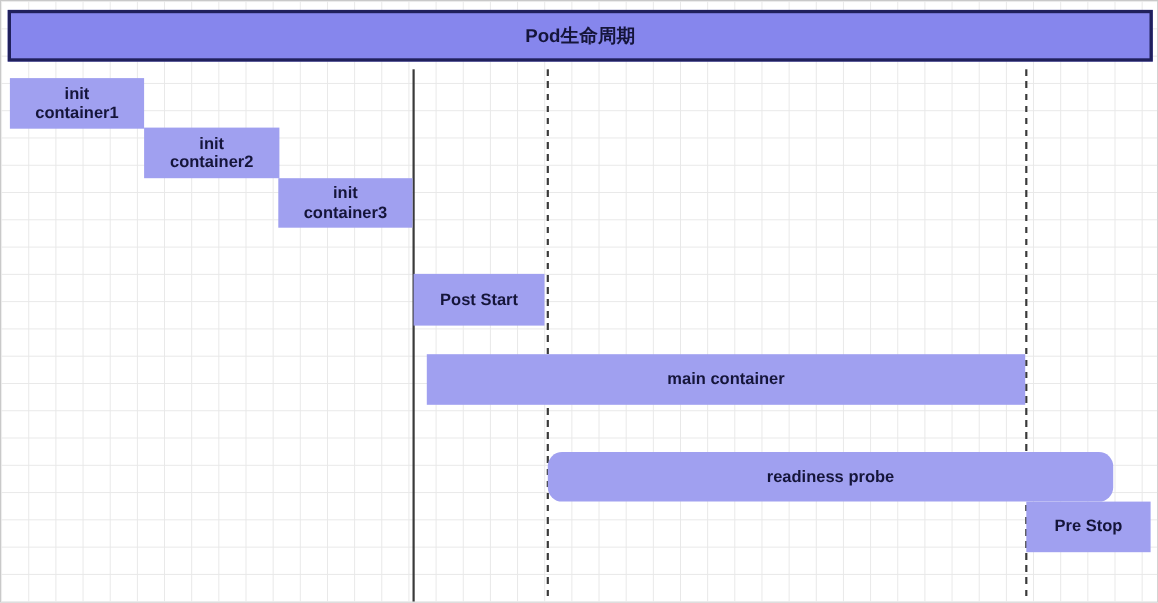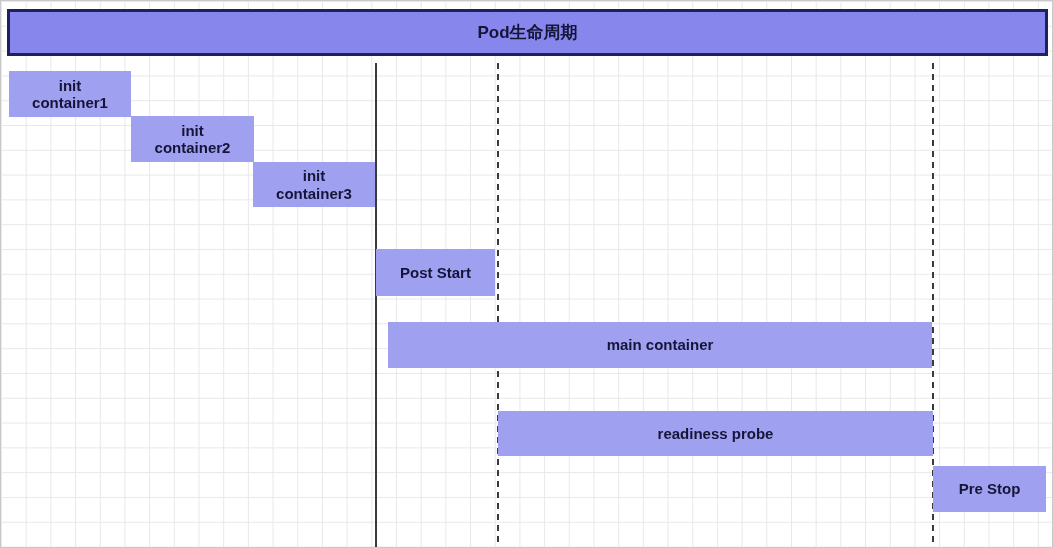--- a/index.html
+++ b/index.html
@@ -70,22 +70,22 @@
     z-index: 2;
   }
 
   
   .bar.init1   { left: 8px;   top: 70px;  width: 122px; height: 46px; }
   .bar.init2   { left: 130px; top: 115px; width: 123px; height: 46px; }
   .bar.init3   { left: 252px; top: 161px; width: 122px; height: 45px; }
   .bar.post    { left: 375px; top: 221px; width: 119px; height: 47px; margin-top: 27px; }
   .bar.main    { left: 387px; top: 295px; width: 544px; height: 46px; margin-top: 26px; }
   .bar.live    { left: 497px; top: 352px; width: 435px; height: 45px; }
-  .bar.ready   { left: 497px; top: 410px; width: 435px; height: 45px; }
-  .bar.prestop { left: 932px; top: 465px; width: 113px; height: 46px; }
+  .bar.ready   { left: 497px; top: 410px; width: 514px; height: 45px; border-radius: 13px; }
+  .bar.prestop { left: 932px; top: 455px; width: 113px; height: 46px; }
 
   .guide-main    { left: 374px; }
   .guide-probe   { left: 496px; }
   .guide-prestop { left: 931px; }
 </style>
 </head>
 <body>
 
 <div class="canvas">
 

